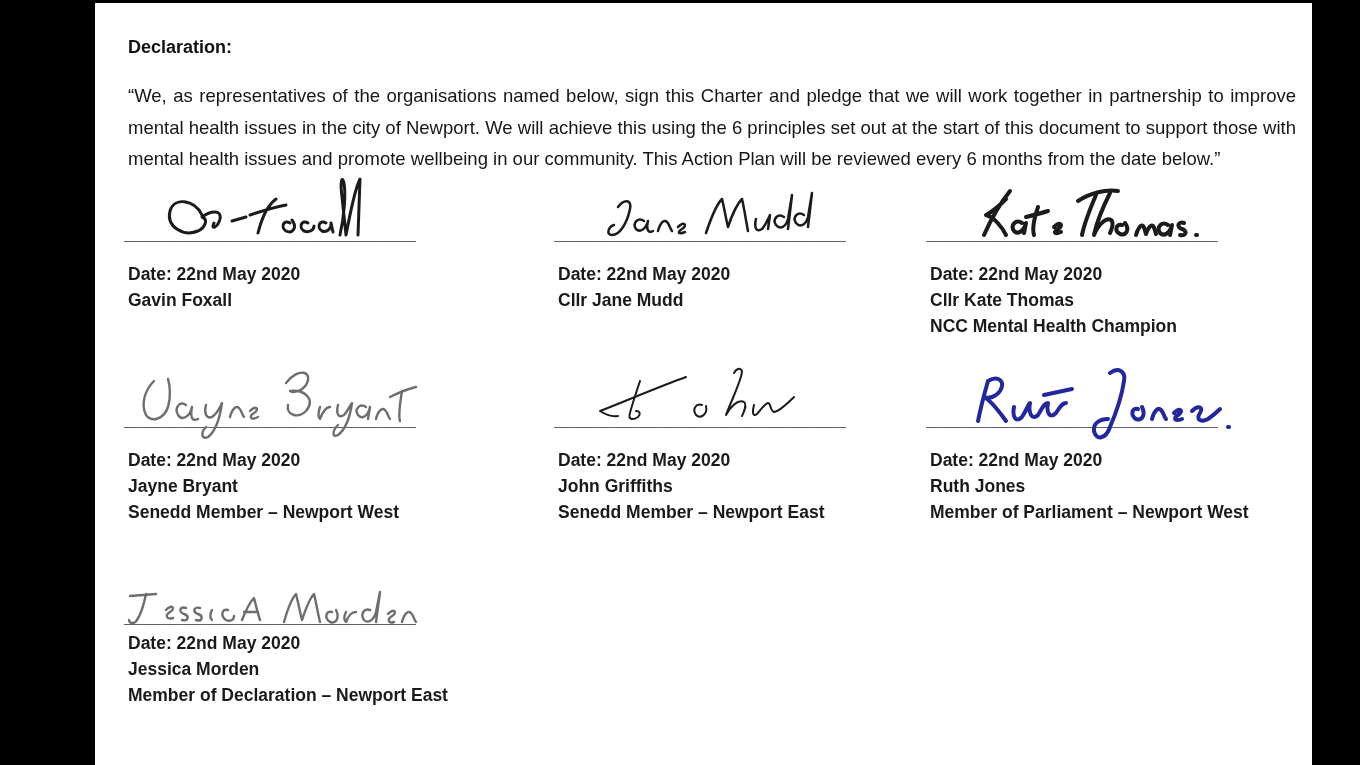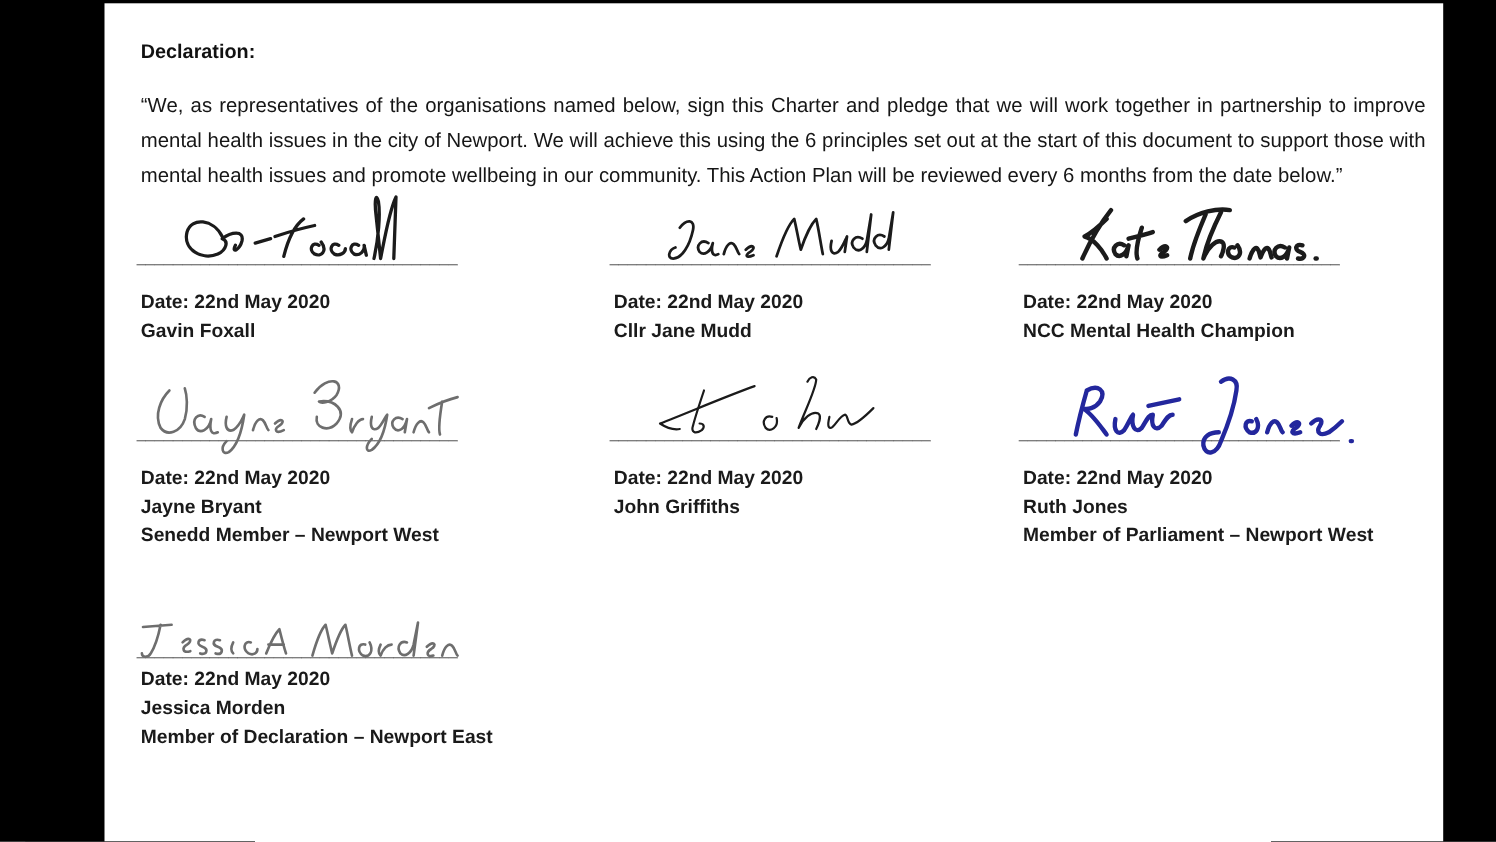--- a/index.html
+++ b/index.html
@@ -93,20 +93,21 @@
             <path stroke-width="4" d="M140,20 C132,36 126,52 124,62 C128,52 136,44 141,47 C144,49 142,56 140,60"></path>
             <path stroke-width="4" d="M152,52 C146,50 144,58 150,61 C156,63 160,57 155,50"></path>
             <path stroke-width="4" d="M166,62 C168,55 171,51 173,53 C175,55 175,59 176,61 C178,55 181,51 183,53 C185,55 185,59 186,61"></path>
             <path stroke-width="4" d="M198,52 C192,48 186,54 190,60 C194,64 200,60 202,52 L200,62"></path>
             <path stroke-width="4" d="M214,50 C208,48 206,54 212,56 C218,58 216,63 210,62"></path>
             <path stroke-width="4" d="M226,62 L227,62"></path>
           </svg>
         </div>
         <div class="sig-text">
           <div class="sig-date">Date: 22nd May 2020</div>
+          <div class="sig-name">Cllr Kate Thomas</div>
           <div class="sig-title">NCC Mental Health Champion</div>
         </div>
       </div>
     </div>
 
     <div class="sig-row row2">
 
       <div class="sig-col c1">
         <div class="sig-canvas">
           <span class="sig-line">________________________________________</span>
@@ -138,20 +139,21 @@
             <path stroke-width="2" d="M108,18 C80,28 48,42 22,52 C28,56 34,58 40,57"></path>
             <path stroke-width="2" d="M62,22 C58,34 54,46 52,54 C50,60 54,62 60,58 C63,55 62,52 58,52"></path>
             <path stroke-width="2" d="M124,46 C118,44 114,50 118,56 C122,60 130,56 128,47"></path>
             <path stroke-width="2" d="M156,14 C158,10 162,8 164,12 C164,20 154,40 148,56 C152,48 160,40 166,43 C169,45 166,53 164,57"></path>
             <path stroke-width="2" d="M176,46 C174,54 175,58 179,55 C183,51 186,45 190,44 C193,44 192,52 196,53 C202,52 210,44 216,38"></path>
           </svg>
         </div>
         <div class="sig-text">
           <div class="sig-date">Date: 22nd May 2020</div>
           <div class="sig-name">John Griffiths</div>
+          <div class="sig-title">Senedd Member – Newport East</div>
         </div>
       </div>
 
       <div class="sig-col c3">
         <div class="sig-canvas">
           <span class="sig-line">________________________________________</span>
           <svg class="sig ink-blue" style="left:30px;bottom:-12px;" width="300" height="84" viewBox="0 0 300 84">
             <path stroke-width="4" d="M28,22 C24,36 20,52 18,62 M28,22 C38,16 46,22 40,32 C36,38 28,40 24,38 C32,42 40,54 46,62"></path>
             <path stroke-width="4" d="M54,48 C52,58 56,64 62,58 C66,52 68,46 70,44 C68,54 72,62 78,56 C82,50 84,44 88,44 C86,54 90,60 96,54 C100,48 102,44 106,44"></path>
             <path stroke-width="4" d="M84,36 L112,30"></path>

